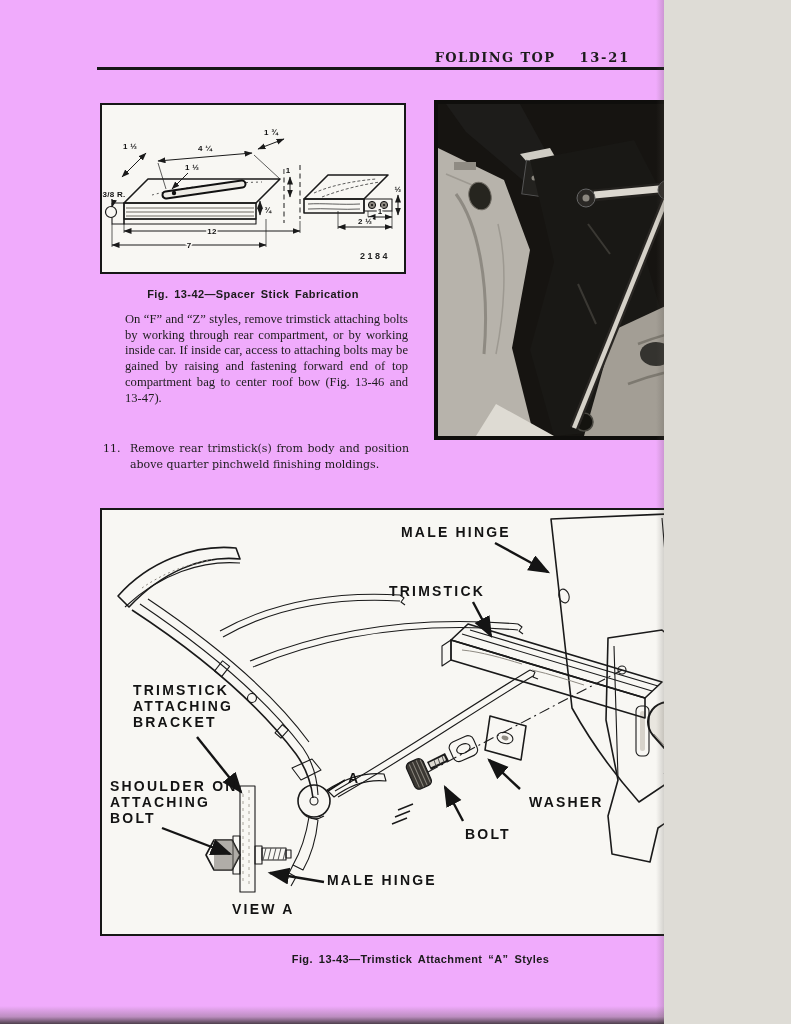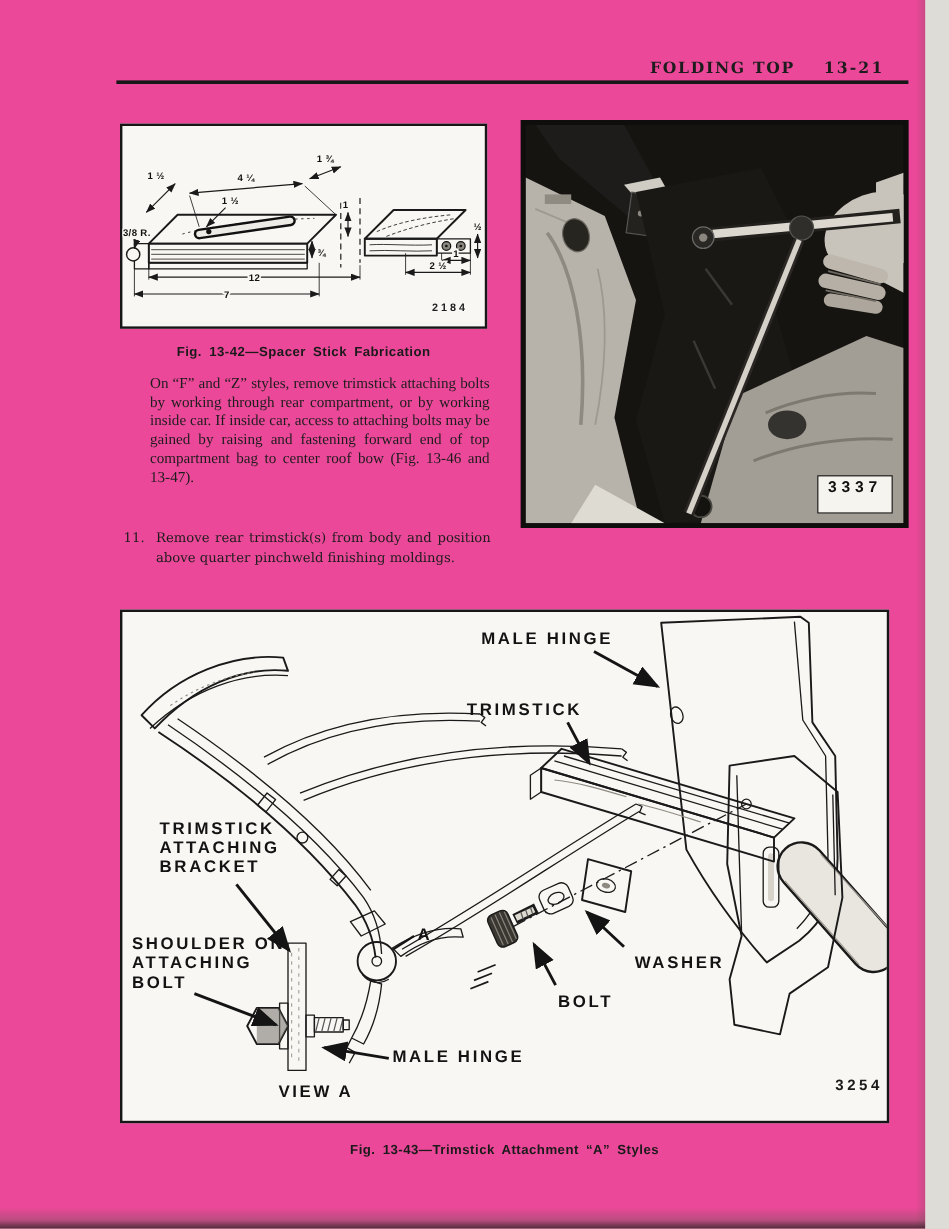--- a/index.html
+++ b/index.html
@@ -1,16 +1,16 @@
 <!DOCTYPE html>
 <html><head>
 <meta charset="utf-8">
 <style>
   html,body{margin:0;padding:0;background:#dedcd6;}
-  .page{position:relative;width:771px;height:1024px;background:#ec4899;overflow:hidden;
+  .page{position:relative;width:664px;height:1024px;background:#f0abfc;overflow:hidden;
         font-family:"Liberation Sans",sans-serif;color:#1c1c1c;}
   
   .hdr{position:absolute;top:50px;right:34px;font-family:"DejaVu Serif",serif;
        font-weight:bold;font-size:13px;letter-spacing:1.4px;white-space:nowrap;}
   .hdr .pg{margin-left:24px;letter-spacing:1.8px;}
   .rule{position:absolute;top:67px;left:97px;width:660px;height:3px;background:#171717;}
   
   .figbox{position:absolute;border:2px solid #171717;background:#f8f7f3;}
   #fig42{left:100px;top:103px;width:302px;height:167px;}
   #photo44{left:434px;top:100px;width:315px;height:332px;border:4px solid #0f0e0c;background:#141210;}

